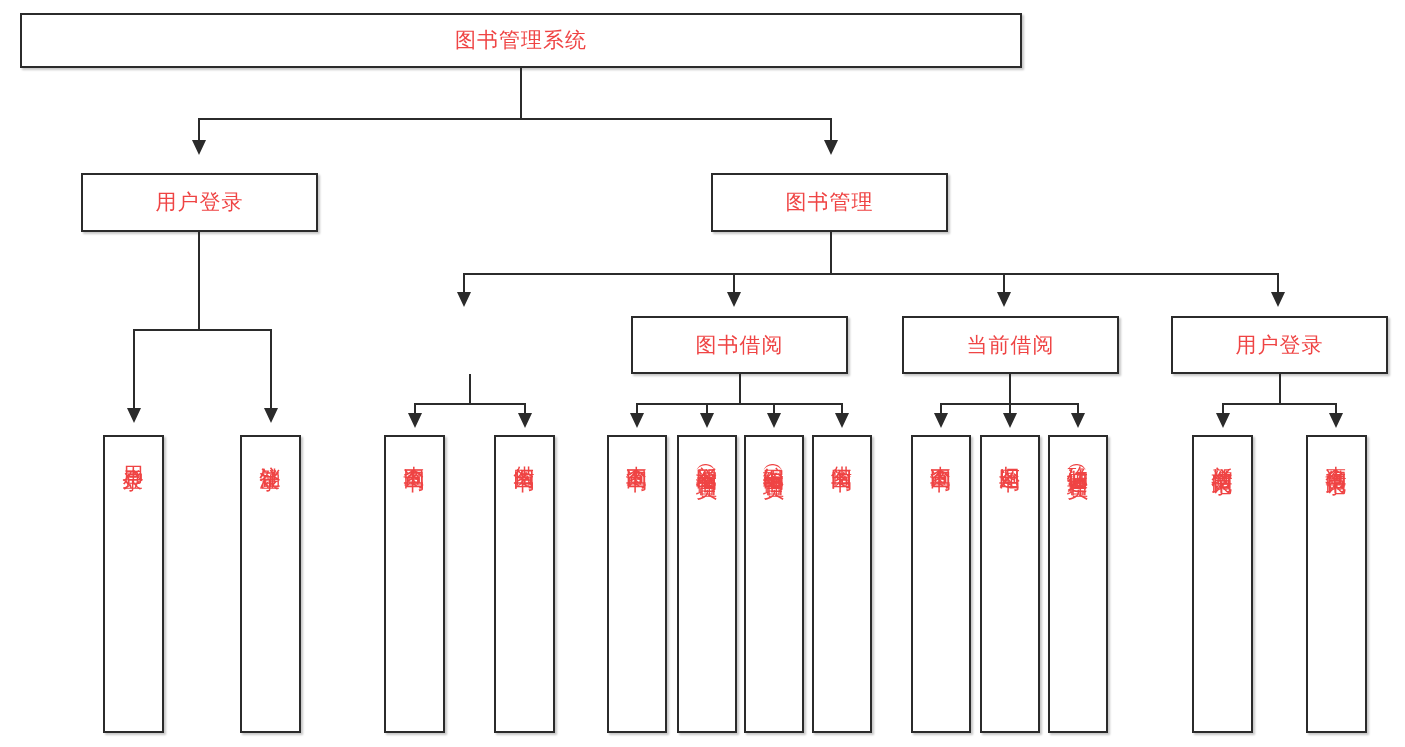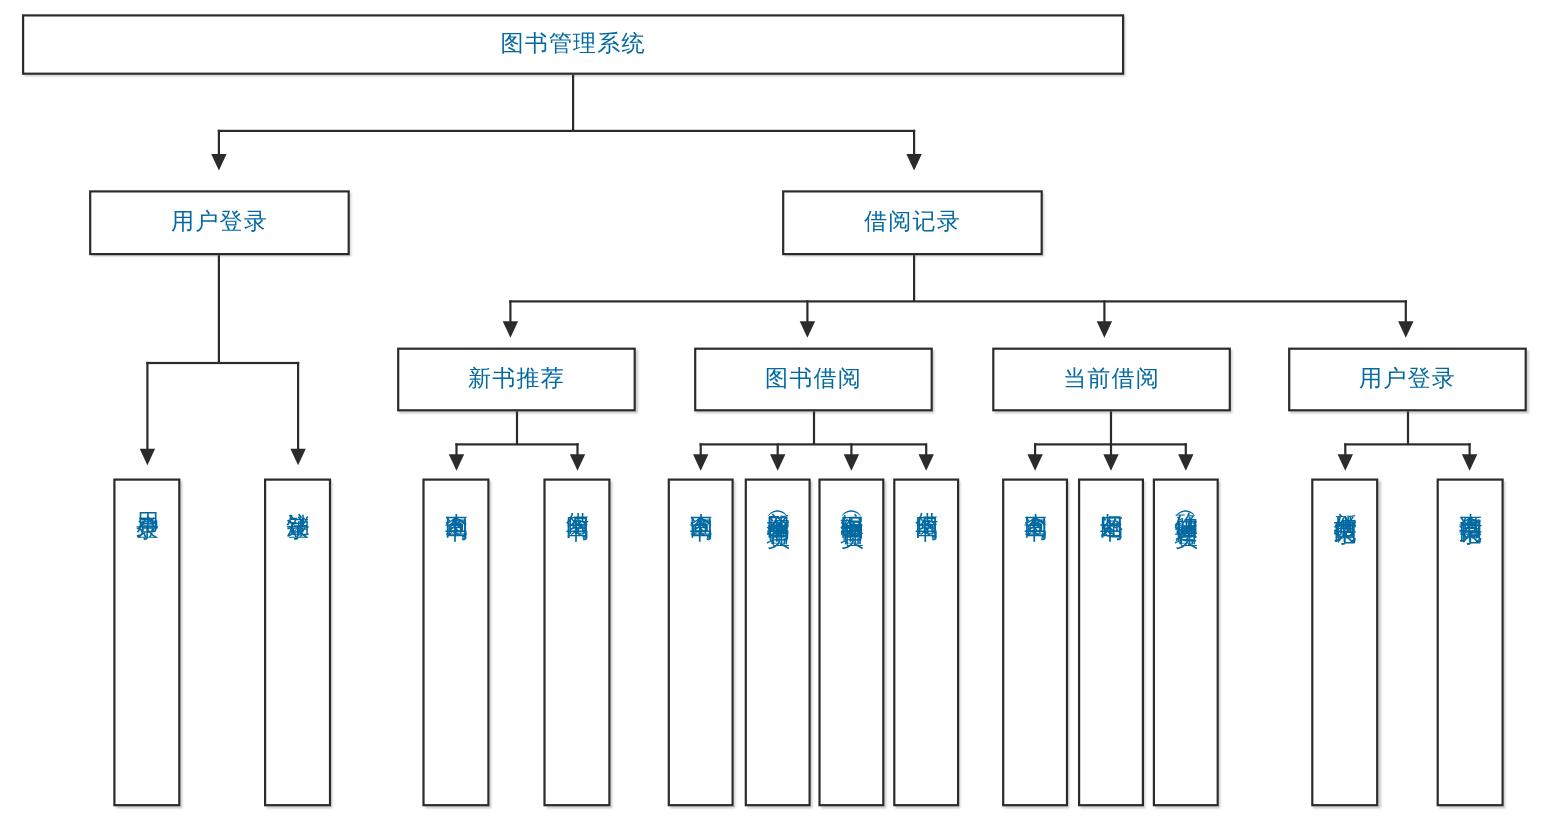--- a/index.html
+++ b/index.html
@@ -21,21 +21,21 @@
   
   .node {
     position: absolute;
     box-sizing: border-box;
     border: 2px solid #2b2b2b;
     background: #ffffff;
     box-shadow: 2px 2px 2px rgba(0,0,0,0.22);
     display: flex;
     align-items: center;
     justify-content: center;
-    color: #0369a1;
+    color: #ef4444;
   }
   .node .label {
     font-size: 21px;
     line-height: 1.25;
     letter-spacing: 1px;
     white-space: nowrap;
   }
   
   .node.vert {
     align-items: flex-start;
@@ -94,21 +94,21 @@
   <div class="arrow" style="left:192px; top:140px;"></div>
 
   <div class="line vline" style="left:830px; top:118px; width:2px; height:25px;"></div>
   <div class="arrow" style="left:824px; top:140px;"></div>
 
   <div class="node" style="left:81px; top:173px; width:237px; height:59px;">
     <span class="label">用户登录</span>
   </div>
 
   <div class="node" style="left:711px; top:173px; width:237px; height:59px;">
-    <span class="label">借阅记录</span>
+    <span class="label">图书管理</span>
   </div>
 
   <div class="line vline" style="left:198px; top:232px; width:2px; height:98px;"></div>
   <div class="line hline" style="left:133px; top:329px; width:139px; height:2px;"></div>
   <div class="line vline" style="left:133px; top:329px; width:2px; height:82px;"></div>
   <div class="arrow" style="left:127px; top:408px;"></div>
   <div class="line vline" style="left:270px; top:329px; width:2px; height:82px;"></div>
   <div class="arrow" style="left:264px; top:408px;"></div>
 
   <div class="line vline" style="left:830px; top:232px; width:2px; height:42px;"></div>
@@ -119,23 +119,20 @@
 
   <div class="line vline" style="left:733px; top:273px; width:2px; height:22px;"></div>
   <div class="arrow" style="left:727px; top:292px;"></div>
 
   <div class="line vline" style="left:1003px; top:273px; width:2px; height:22px;"></div>
   <div class="arrow" style="left:997px; top:292px;"></div>
 
   <div class="line vline" style="left:1277px; top:273px; width:2px; height:22px;"></div>
   <div class="arrow" style="left:1271px; top:292px;"></div>
 
-  <div class="node" style="left:361px; top:316px; width:217px; height:58px;">
-    <span class="label">新书推荐</span>
-  </div>
   <div class="node" style="left:902px; top:316px; width:217px; height:58px;">
     <span class="label">当前借阅</span>
   </div>
   <div class="node" style="left:631px; top:316px; width:217px; height:58px;">
     <span class="label">图书借阅</span>
   </div>
   <div class="node" style="left:1171px; top:316px; width:217px; height:58px;">
     <span class="label">用户登录</span>
   </div>
 

